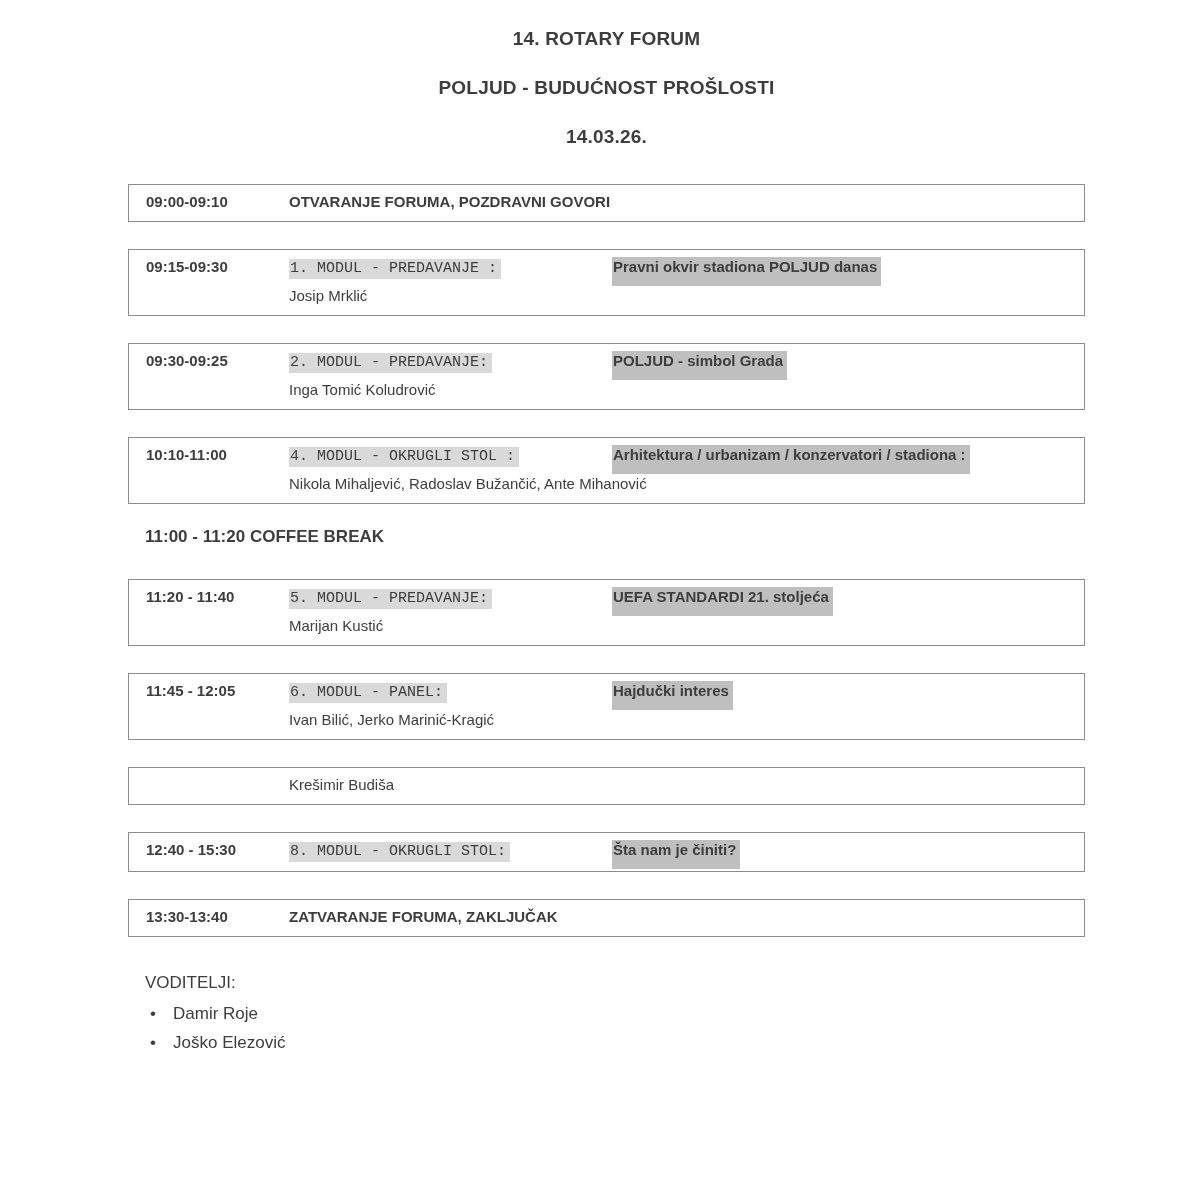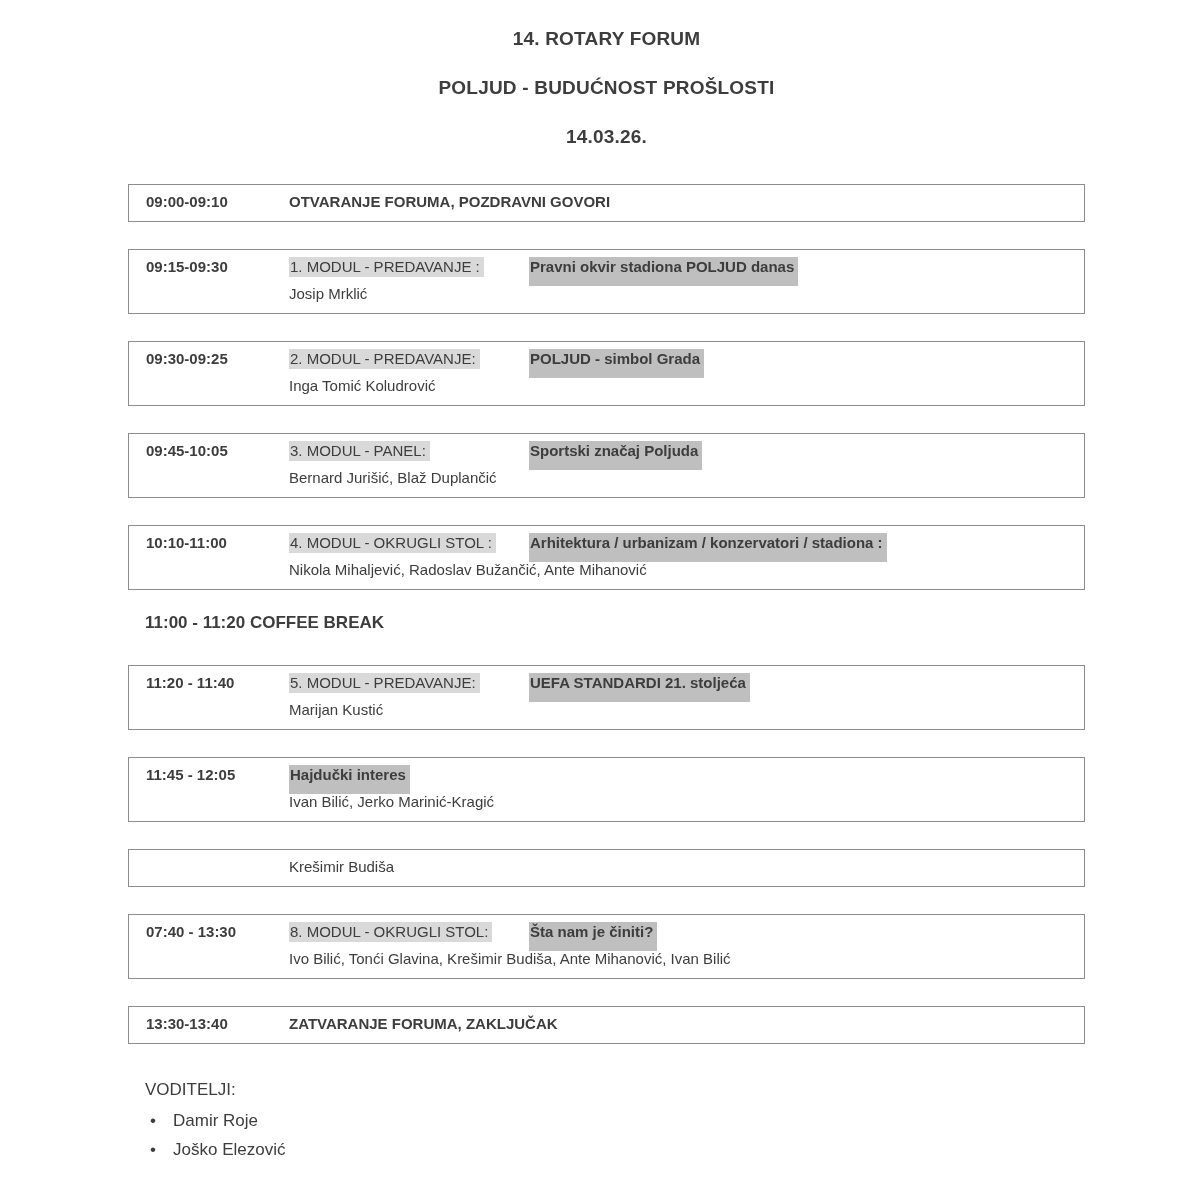--- a/index.html
+++ b/index.html
@@ -39,22 +39,23 @@
     font-size: 15px;
     line-height: 27px;
   }
   .row { display: flex; align-items: baseline; }
   .time {
     width: 143px;
     flex-shrink: 0;
     font-weight: bold;
   }
   .module-col {
-    width: 240px;
+    width: 323px;
     flex-shrink: 0;
+    font-family: Liberation Mono, monospace;
   }
   .hl-module {
     background: var(--module-highlight);
     padding: 1px 4px 2px 1px;
   }
   .topic-col { font-weight: bold; }
   .hl-topic {
     background: var(--topic-highlight);
     padding: 1px 4px 11px 1px;
   }
@@ -118,30 +119,20 @@
     <div class="row">
       <span class="time">09:30-09:25</span>
       <span class="module-col"><span class="hl-module">2. MODUL - PREDAVANJE:</span></span>
       <span class="topic-col"><span class="hl-topic">POLJUD - simbol Grada</span></span>
     </div>
     <div class="row speakers-row">
       <span>Inga Tomić Koludrović</span>
     </div>
   </div>
 
-  <div class="session-box">
-    <div class="row">
-      <span class="time">09:45-10:05</span>
-      <span class="module-col"><span class="hl-module">3. MODUL - PANEL:</span></span>
-      <span class="topic-col"><span class="hl-topic">Sportski značaj Poljuda</span></span>
-    </div>
-    <div class="row speakers-row">
-      <span>Bernard Jurišić, Blaž Duplančić</span>
-    </div>
-  </div>
 
   <div class="session-box">
     <div class="row">
       <span class="time">10:10-11:00</span>
       <span class="module-col"><span class="hl-module">4. MODUL - OKRUGLI STOL :</span></span>
       <span class="topic-col"><span class="hl-topic">Arhitektura / urbanizam / konzervatori / stadiona :</span></span>
     </div>
     <div class="row speakers-row">
       <span>Nikola Mihaljević, Radoslav Bužančić, Ante Mihanović</span>
     </div>
@@ -156,41 +147,39 @@
       <span class="topic-col"><span class="hl-topic">UEFA STANDARDI 21. stoljeća</span></span>
     </div>
     <div class="row speakers-row">
       <span>Marijan Kustić</span>
     </div>
   </div>
 
   <div class="session-box">
     <div class="row">
       <span class="time">11:45 - 12:05</span>
+      <span class="module-col"><span class="hl-module">6. MODUL - PANEL:</span></span>
       <span class="topic-col"><span class="hl-topic">Hajdučki interes</span></span>
     </div>
     <div class="row speakers-row">
       <span>Ivan Bilić, Jerko Marinić-Kragić</span>
     </div>
   </div>
 
   <div class="session-box">
     <div class="row speakers-row">
       <span>Krešimir Budiša</span>
     </div>
   </div>
 
   <div class="session-box">
     <div class="row">
-      <span class="time">07:40 - 13:30</span>
+      <span class="time">12:40 - 15:30</span>
       <span class="module-col"><span class="hl-module">8. MODUL - OKRUGLI STOL:</span></span>
       <span class="topic-col"><span class="hl-topic">Šta nam je činiti?</span></span>
-    </div>
-    <div class="row speakers-row">
-      <span>Ivo Bilić, Tonći Glavina, Krešimir Budiša, Ante Mihanović, Ivan Bilić</span>
     </div>
   </div>
 
   <div class="session-box">
     <div class="row">
       <span class="time">13:30-13:40</span>
       <span class="title-bold">ZATVARANJE FORUMA, ZAKLJUČAK</span>
     </div>
   </div>
 

